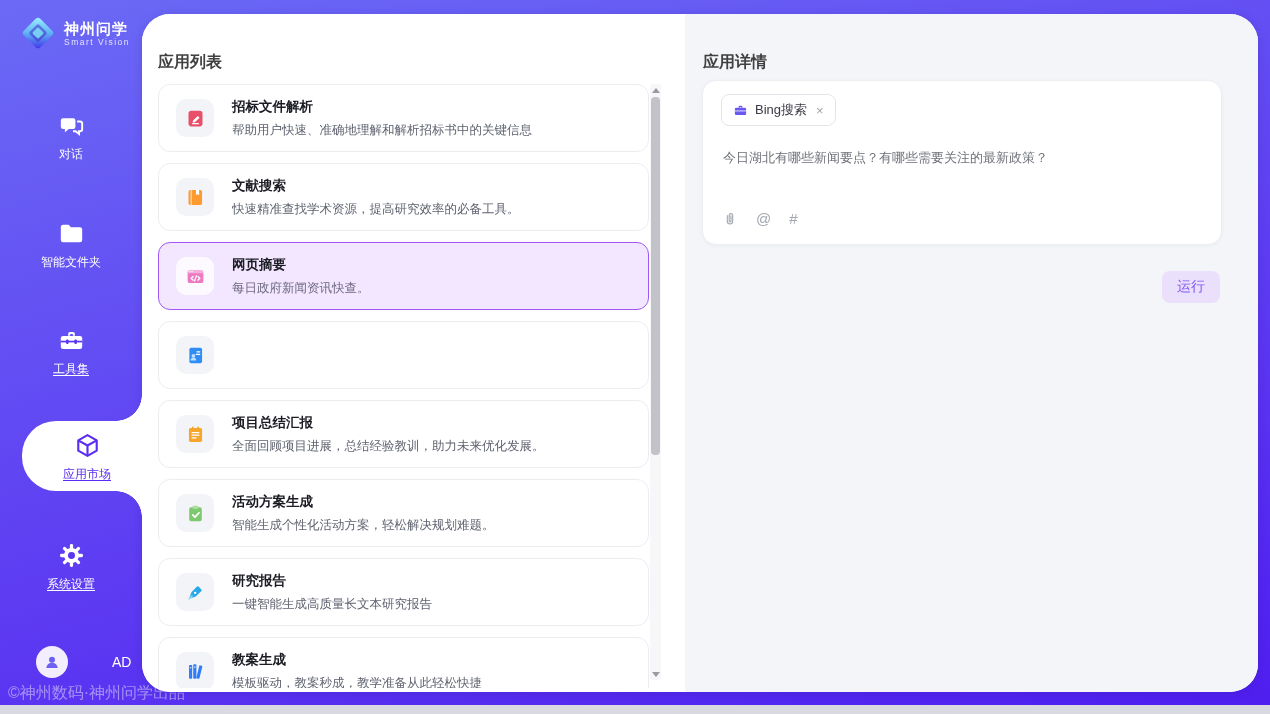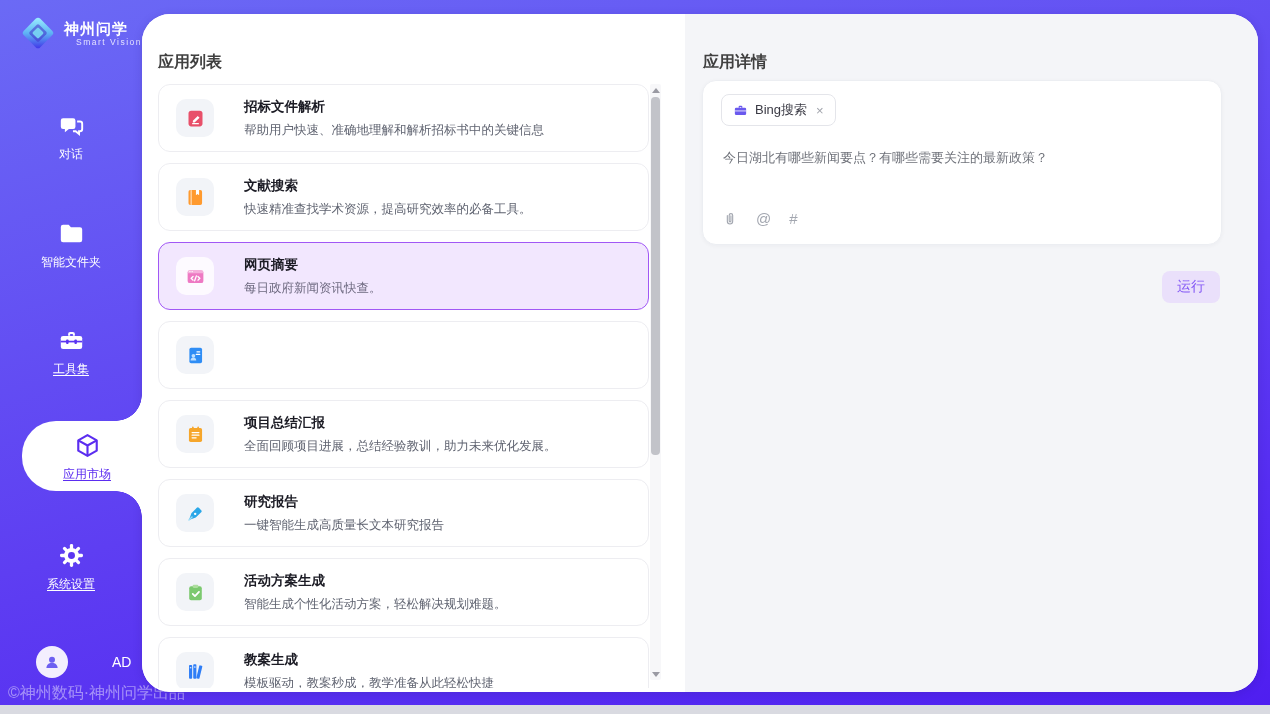--- a/index.html
+++ b/index.html
@@ -8,21 +8,21 @@
 
   
   .app { position:absolute; left:0; top:0; width:1270px; height:705px;
          background:linear-gradient(165deg,#6b6af5 0%,#5e3ef2 55%,#4f1ef0 100%); }
 
   
   .sidebar { position:absolute; left:0; top:0; width:142px; height:100%; }
   .logo { position:absolute; left:18px; top:13px; display:flex; align-items:center; gap:6px; }
   .logo svg { width:40px; height:40px; }
   .logo-name { color:#fff; font-size:15px; font-weight:700; letter-spacing:1px; line-height:17px; }
-  .logo-sub { color:#e4e2ff; font-size:8.5px; letter-spacing:1.5px;margin-left:12px; }
+  .logo-sub { color:#e4e2ff; font-size:8.5px; letter-spacing:1.5px; }
 
   .nav-item { position:absolute; left:0; width:142px; display:flex; flex-direction:column;
               align-items:center; cursor:pointer; z-index:2; }
   .nav-item .nicon { width:27px; height:27px; }
   .nav-item .nlabel { margin-top:7px; color:#fff; font-size:12px; }
   .nav-item .nlabel.ul { text-decoration:underline; text-underline-offset:2px; }
 
   .blob { position:absolute; left:22px; right:0; top:421px; height:70px; background:#fff;
           border-radius:34px 0 0 34px; z-index:1; }
   .blob::before, .blob::after { content:""; position:absolute; right:0; width:26px; height:26px; }
@@ -48,21 +48,21 @@
   
   .list-wrap { position:absolute; left:16px; right:36px; top:70px; bottom:4px; overflow:hidden; }
   .app-card { position:relative; height:68px; margin-bottom:11px; background:#fff;
               border:1px solid #ededf1; border-radius:12px; display:flex; align-items:center;
               padding:0 16px 0 17px; cursor:pointer; }
   .app-card.selected { background:#f2e7fe; border:1.5px solid #a158f5; }
   .tile { width:38px; height:38px; border-radius:10px; background:#f2f4f8; flex:none;
           display:flex; align-items:center; justify-content:center; }
   .app-card.selected .tile { background:rgba(255,255,255,.8); }
   .tile svg { width:21px; height:21px; }
-  .meta { margin-left:30px; min-width:0; }
+  .meta { margin-left:18px; min-width:0; }
   .app-name { font-size:13.5px; font-weight:700; color:#1b1b24; margin-bottom:6px; }
   .app-desc { font-size:12.5px; color:#5f6370; white-space:nowrap; overflow:hidden; }
   .app-card.selected .app-desc { color:#6e6a80; }
 
   
   .sbar { position:absolute; right:24px; top:70px; bottom:12px; width:11px;
           background:#f7f7f9; border-radius:2px; }
   .sarrow { position:absolute; left:0; width:11px; height:12px; display:flex;
             align-items:center; justify-content:center; cursor:pointer; }
   .sarrow.up { top:0; } .sarrow.down { bottom:0; }
@@ -252,42 +252,42 @@
             </div>
     <div class="meta">
       <div class="app-name">项目总结汇报</div>
       <div class="app-desc">全面回顾项目进展，总结经验教训，助力未来优化发展。</div>
     </div>
   </div>
 
   <div class="app-card">
     <div class="tile">
               <svg viewBox="0 0 24 24">
+                <rect x="4.8" y="4.8" width="14.4" height="16" rx="2.2" fill="#7cc96f"></rect>
+                <rect x="8.8" y="3" width="6.4" height="3.8" rx="1.3" fill="#aede9f"></rect>
+                <path d="M8.8 13.6l2.6 2.6 4.6-4.8" stroke="#fff" stroke-width="2" fill="none" stroke-linecap="round" stroke-linejoin="round"></path>
+              </svg>
+            </div>
+    <div class="meta">
+      <div class="app-name">活动方案生成</div>
+      <div class="app-desc">智能生成个性化活动方案，轻松解决规划难题。</div>
+    </div>
+  </div>
+
+  <div class="app-card">
+    <div class="tile">
+              <svg viewBox="0 0 24 24">
                 <path fill="#2aa7e8" d="M4.5 19.5l2.8-7.8 6.2-6.2a1.6 1.6 0 012.3 0l2.7 2.7a1.6 1.6 0 010 2.3l-6.2 6.2z"></path>
                 <circle cx="11.6" cy="12.4" r="1.4" fill="#fff"></circle>
                 <path d="M4.5 19.5l3.5-3.5" stroke="#9bdcf7" stroke-width="1.6" stroke-linecap="round"></path>
               </svg>
             </div>
     <div class="meta">
       <div class="app-name">研究报告</div>
       <div class="app-desc">一键智能生成高质量长文本研究报告</div>
-    </div>
-  </div>
-
-  <div class="app-card">
-    <div class="tile">
-              <svg viewBox="0 0 24 24">
-                <rect x="4.8" y="4.8" width="14.4" height="16" rx="2.2" fill="#7cc96f"></rect>
-                <rect x="8.8" y="3" width="6.4" height="3.8" rx="1.3" fill="#aede9f"></rect>
-                <path d="M8.8 13.6l2.6 2.6 4.6-4.8" stroke="#fff" stroke-width="2" fill="none" stroke-linecap="round" stroke-linejoin="round"></path>
-              </svg>
-            </div>
-    <div class="meta">
-      <div class="app-name">活动方案生成</div>
-      <div class="app-desc">智能生成个性化活动方案，轻松解决规划难题。</div>
     </div>
   </div>
 
   <div class="app-card">
     <div class="tile">
               <svg viewBox="0 0 24 24">
                 <g fill="#2e7df6">
                   <rect x="4.6" y="4.6" width="3.6" height="15.6" rx="1"></rect>
                   <rect x="9.4" y="3.6" width="3.6" height="16.6" rx="1"></rect>
                   <rect x="14.6" y="5" width="3.6" height="15.4" rx="1" transform="rotate(14 16.4 12.7)"></rect>

